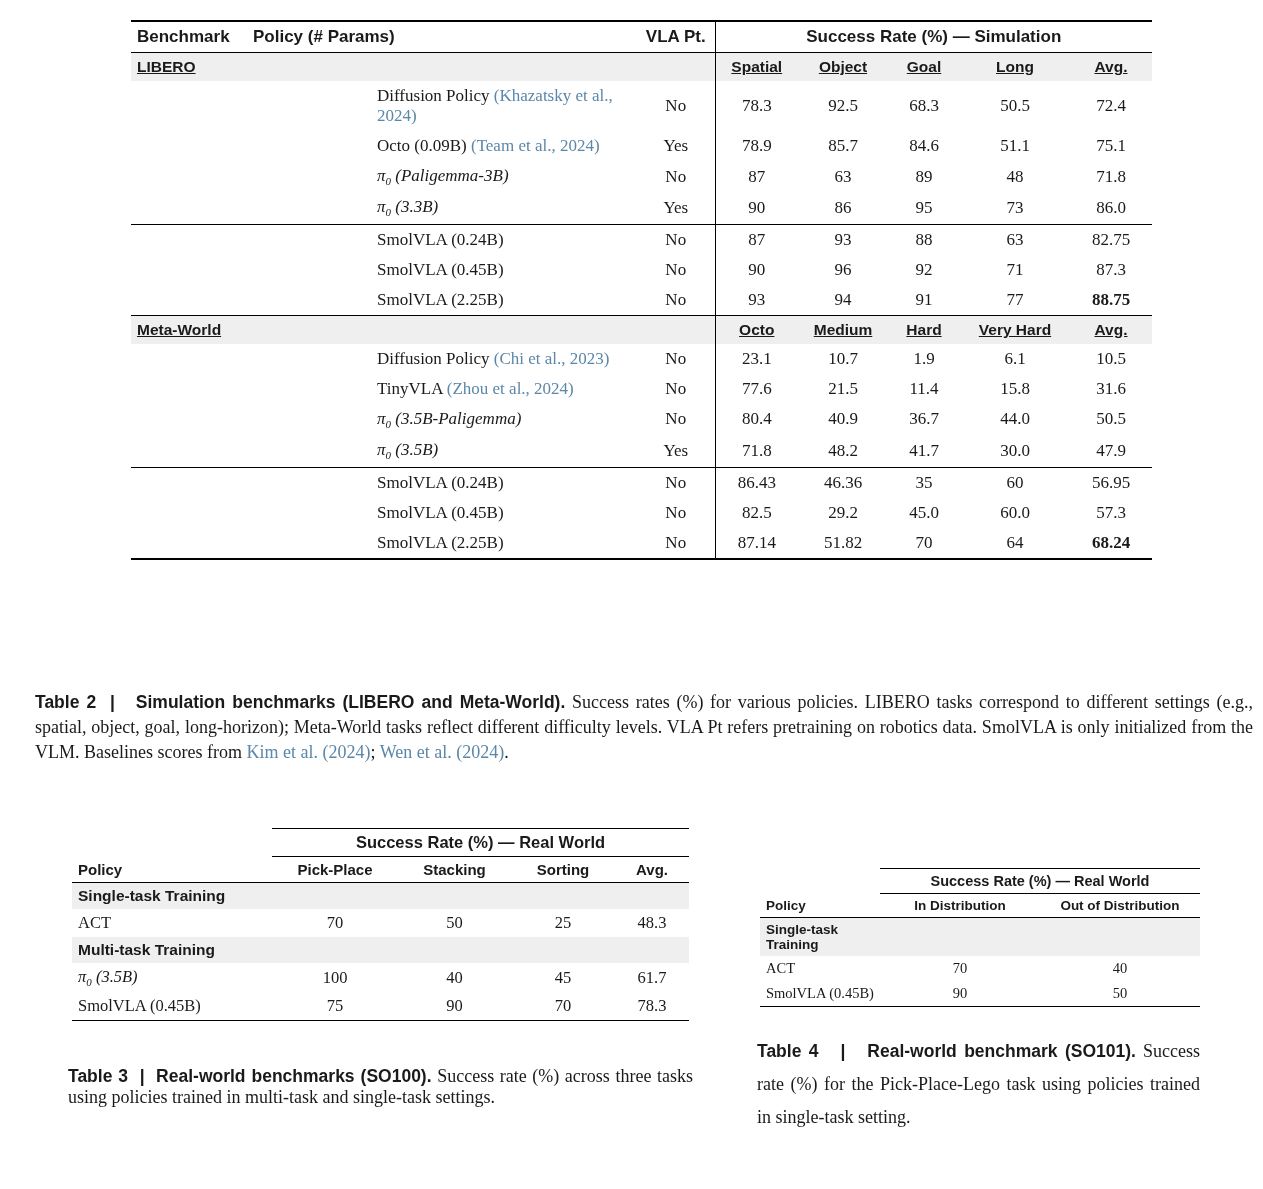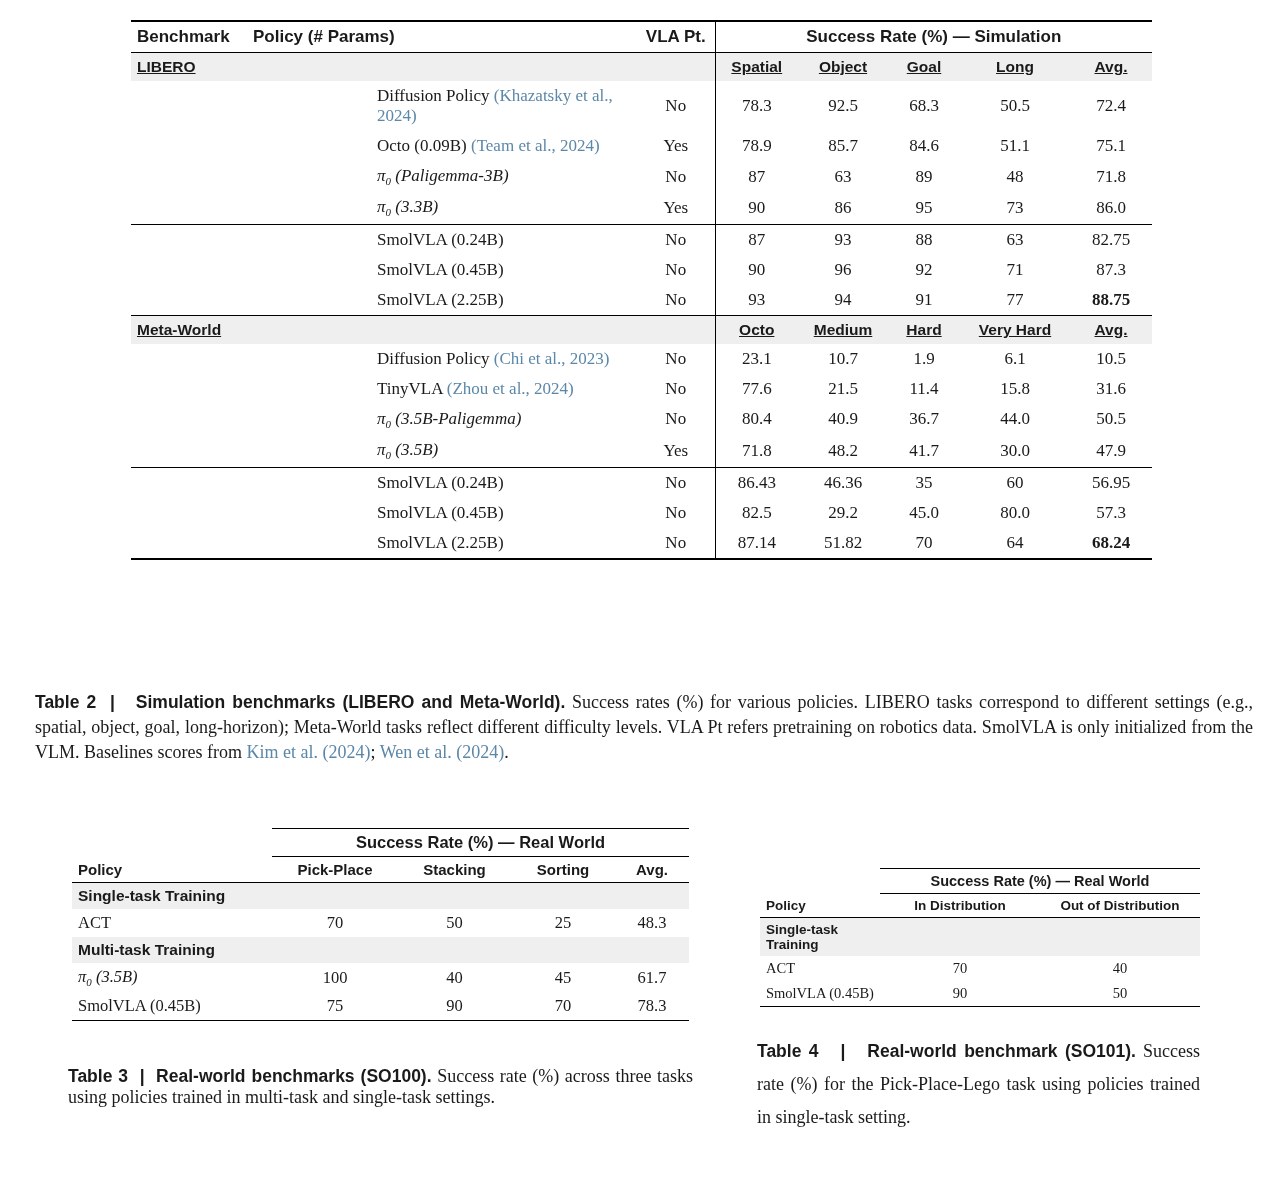--- a/index.html
+++ b/index.html
@@ -366,21 +366,21 @@
         </tr>
         <tr>
           <td></td>
           <td class="policy-col l">
             <span>SmolVLA (0.45B)</span>
           </td>
           <td class="c">No</td>
           <td class="c vbar">82.5</td>
           <td class="c">29.2</td>
           <td class="c">45.0</td>
-          <td class="c">80.0</td>
+          <td class="c">60.0</td>
           <td class="c">57.3</td>
         </tr>
         <tr class="rule-bot">
           <td></td>
           <td class="policy-col l">
             <span>SmolVLA (2.25B)</span>
           </td>
           <td class="c">No</td>
           <td class="c vbar">87.14</td>
           <td class="c">51.82</td>

